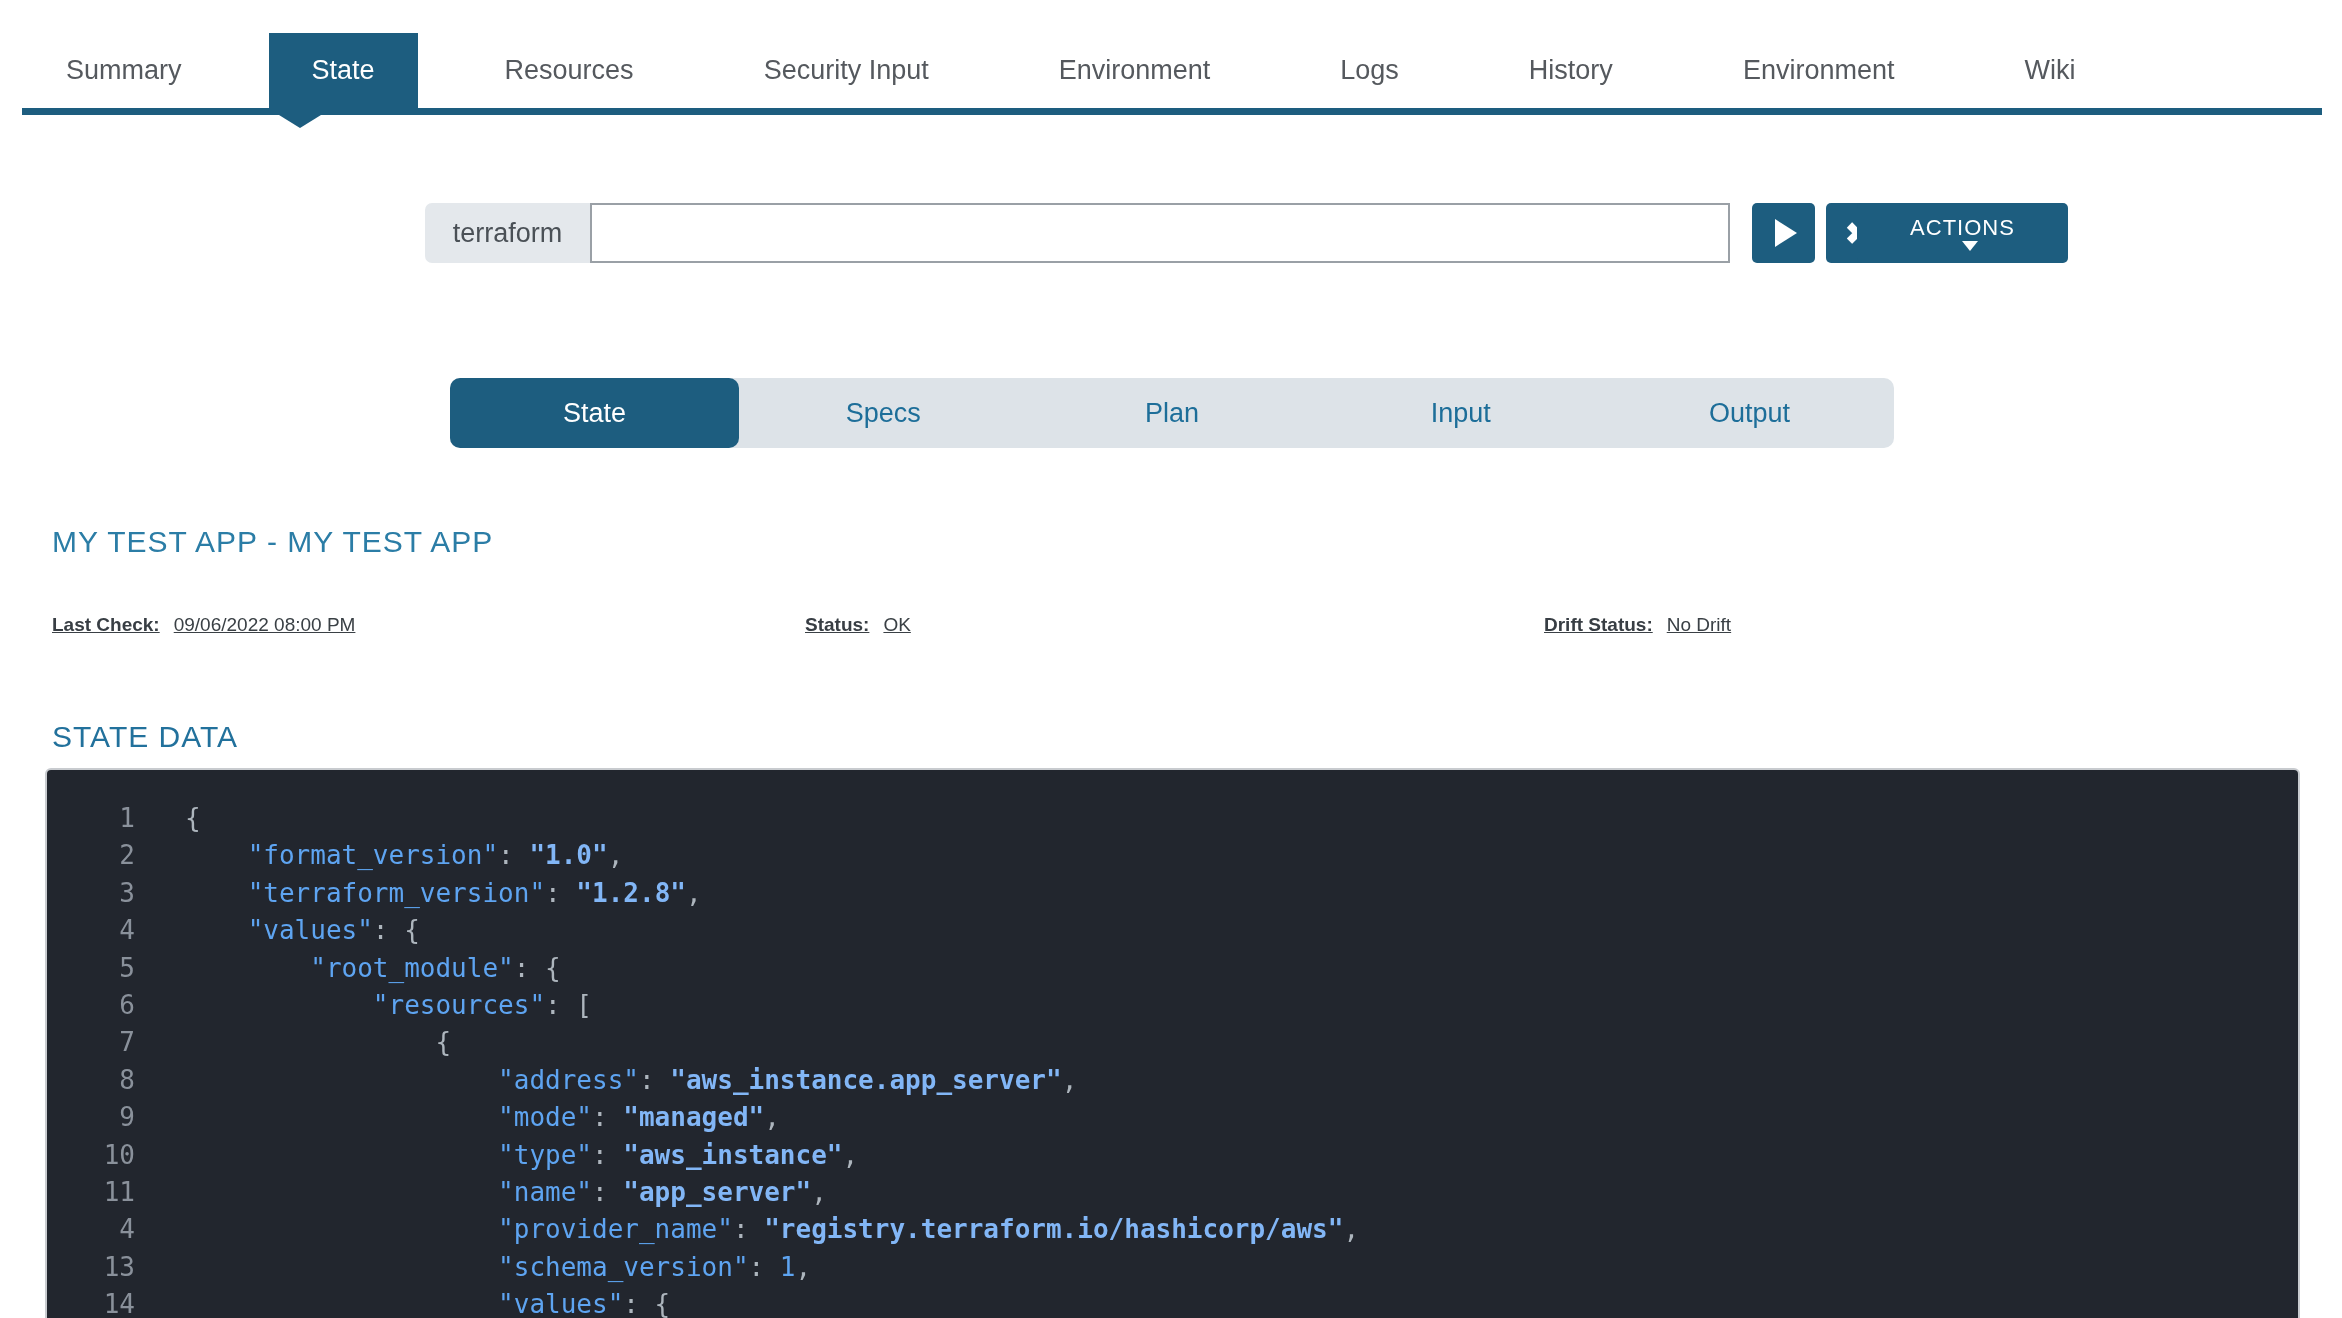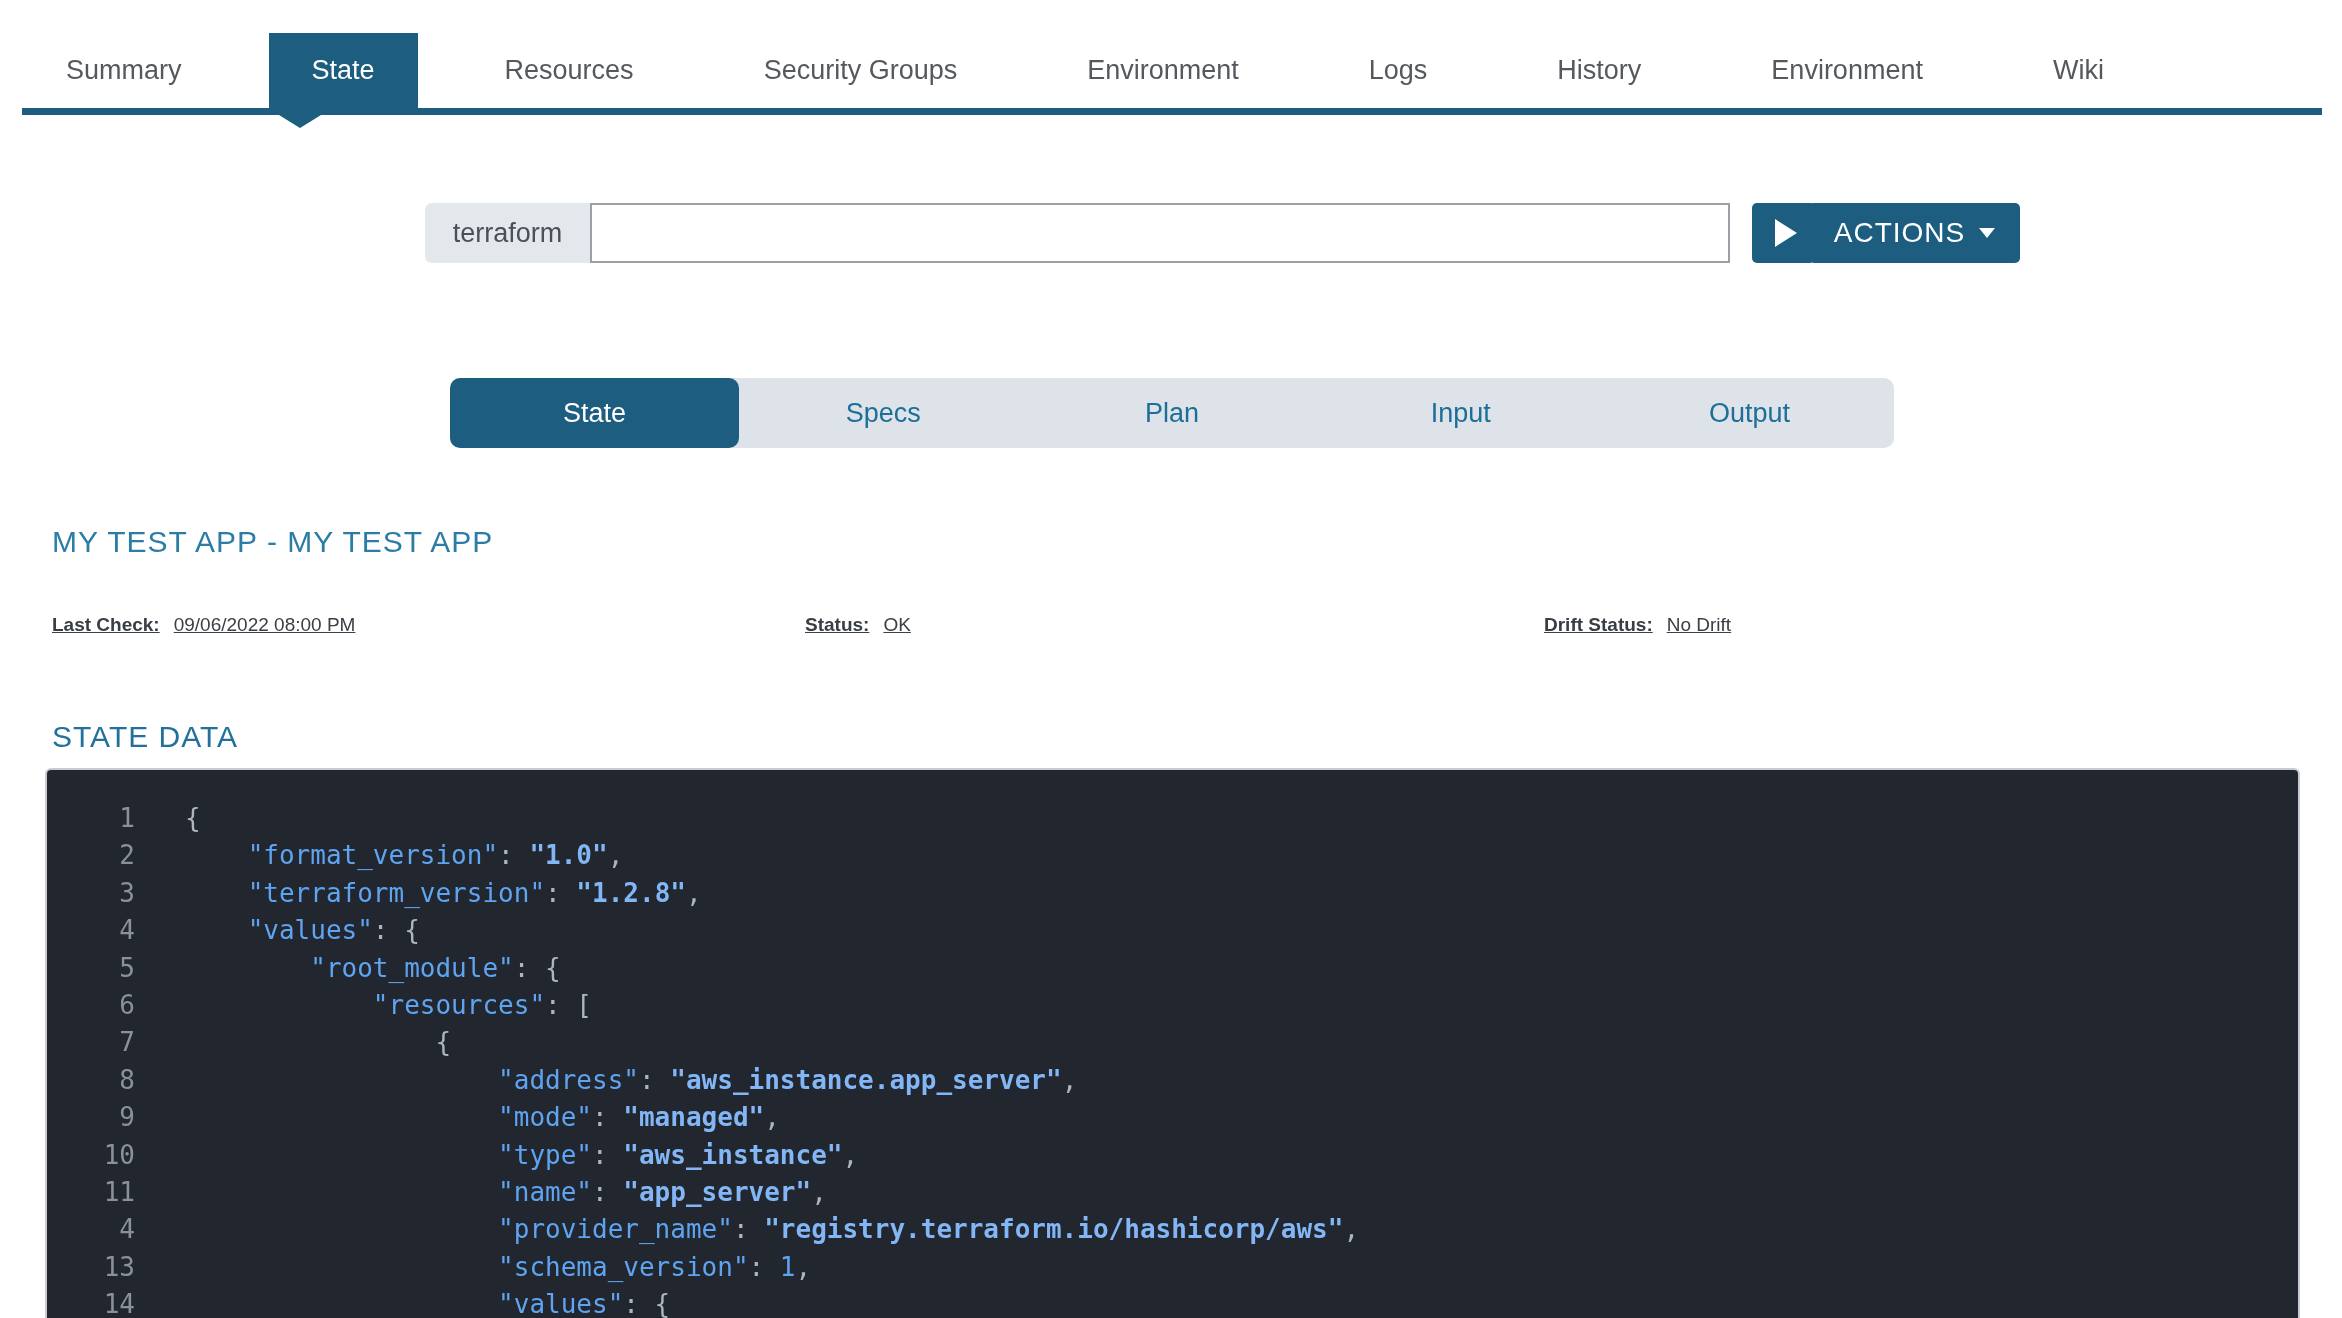--- a/index.html
+++ b/index.html
@@ -31,21 +31,21 @@
   }
   .cmd-input {
     position:absolute; left:590px; top:0; width:1140px; height:60px; background:#ffffff;
     border:2px solid #9aa0a6; outline:none; font-size:26px; padding:0 14px;
     font-family:"Liberation Sans", sans-serif; color:#3a4045;
   }
   .btn { position:absolute; top:0; height:60px; background:#1d5d7f; border:none; border-radius:5px;
          display:flex; align-items:center; justify-content:center; cursor:pointer; color:#fff; }
   .btn-run  { left:1752px; width:63px; }
   .btn-clear{ left:1826px; width:63px; font-size:30px; font-weight:bold; }
-  .btn-actions { left:1809px; width:211px; font-size:28px; letter-spacing:1px; }
+  .btn-actions { left:1857px; width:211px; font-size:22px; letter-spacing:1px;flex-direction:column; }
   .play-shape { width:0; height:0; border-top:14px solid transparent; border-bottom:14px solid transparent;
                 border-left:22px solid #ffffff; margin-left:4px; }
   .caret-down { width:0; height:0; border-left:8px solid transparent; border-right:8px solid transparent;
                 border-top:10px solid #ffffff; margin-left:14px; }
 
   
   .seg-bar { position:absolute; left:450px; top:378px; width:1444px; height:70px;
              background:#dde3e8; border-radius:10px; display:flex; }
   .seg { flex:1 1 0; display:flex; align-items:center; justify-content:center;
          font-size:27px; color:#1d6e99; cursor:pointer; border-radius:10px; }
@@ -75,21 +75,21 @@
   .tok-str   { color:#82b6f6; font-weight:bold; }
   .tok-num   { color:#5ea4f1; }
 </style>
 </head>
 <body>
 
 <nav class="tab-bar">
     <div class="tab">Summary</div>
     <div class="tab active">State</div>
     <div class="tab">Resources</div>
-    <div class="tab">Security Groups</div>
+    <div class="tab">Security Input</div>
     <div class="tab">Environment</div>
     <div class="tab">Logs</div>
     <div class="tab">History</div>
     <div class="tab">Environment</div>
     <div class="tab">Wiki</div>
   </nav>
 <div class="tab-underline"></div>
 <div class="tab-pointer" style="left: 278.5px;"></div>
 
 <div class="cmd-row">

